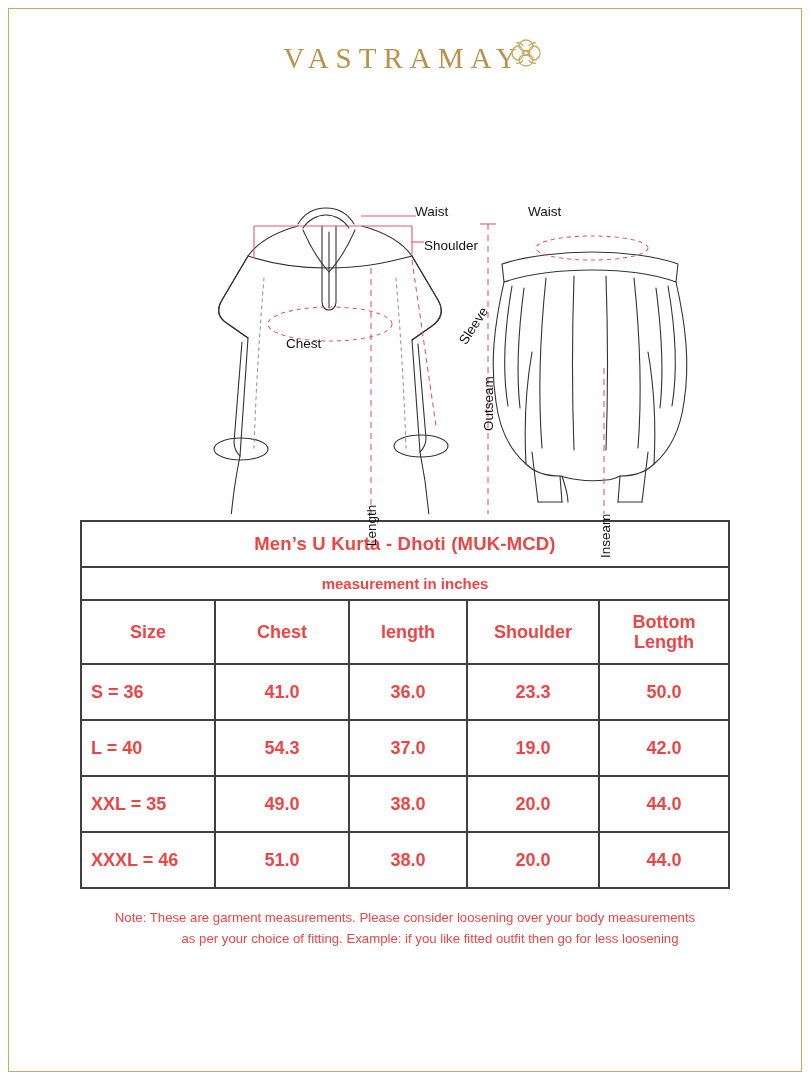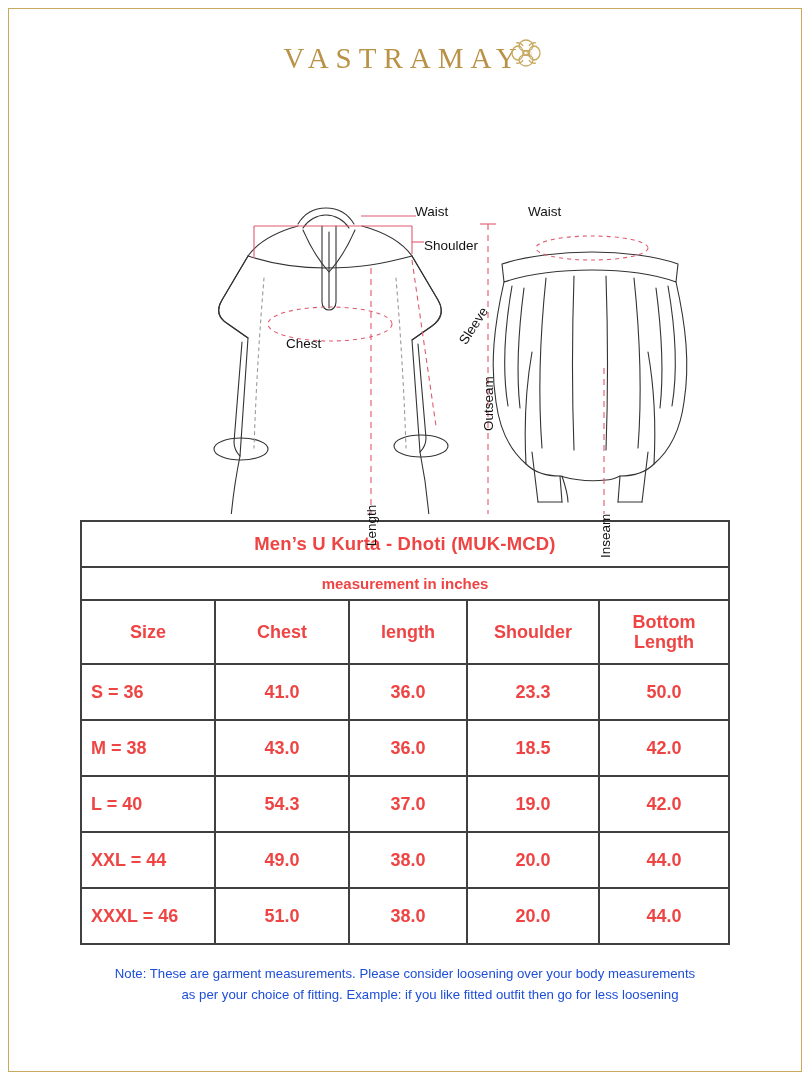--- a/index.html
+++ b/index.html
@@ -128,21 +128,21 @@
   col.c-length { width: 118px; }
   col.c-shoulder { width: 132px; }
   col.c-bottom { width: 130px; }
 
   
   .note {
     margin: 18px auto 0 auto;
     width: 740px;
     font-size: 13.2px;
     line-height: 1.6;
-    color: #1d4ed8;
+    color: #ef4444;
     text-align: center;
   }
   .note .l2 { display: block; padding-left: 50px; }
 </style>
 </head>
 <body>
 
 <div class="page">
   <div class="frame"></div>
 
@@ -296,35 +296,28 @@
           </tr>
 
           <tr class="t-row">
             <td class="size-cell">S = 36</td>
             <td>41.0</td>
             <td>36.0</td>
             <td>23.3</td>
             <td>50.0</td>
           </tr>
           <tr class="t-row">
-            <td class="size-cell">M = 38</td>
-            <td>43.0</td>
-            <td>36.0</td>
-            <td>18.5</td>
-            <td>42.0</td>
-          </tr>
-          <tr class="t-row">
             <td class="size-cell">L = 40</td>
             <td>54.3</td>
             <td>37.0</td>
             <td>19.0</td>
             <td>42.0</td>
           </tr>
           <tr class="t-row">
-            <td class="size-cell">XXL = 44</td>
+            <td class="size-cell">XXL = 35</td>
             <td>49.0</td>
             <td>38.0</td>
             <td>20.0</td>
             <td>44.0</td>
           </tr>
           <tr class="t-row">
             <td class="size-cell">XXXL = 46</td>
             <td>51.0</td>
             <td>38.0</td>
             <td>20.0</td>

